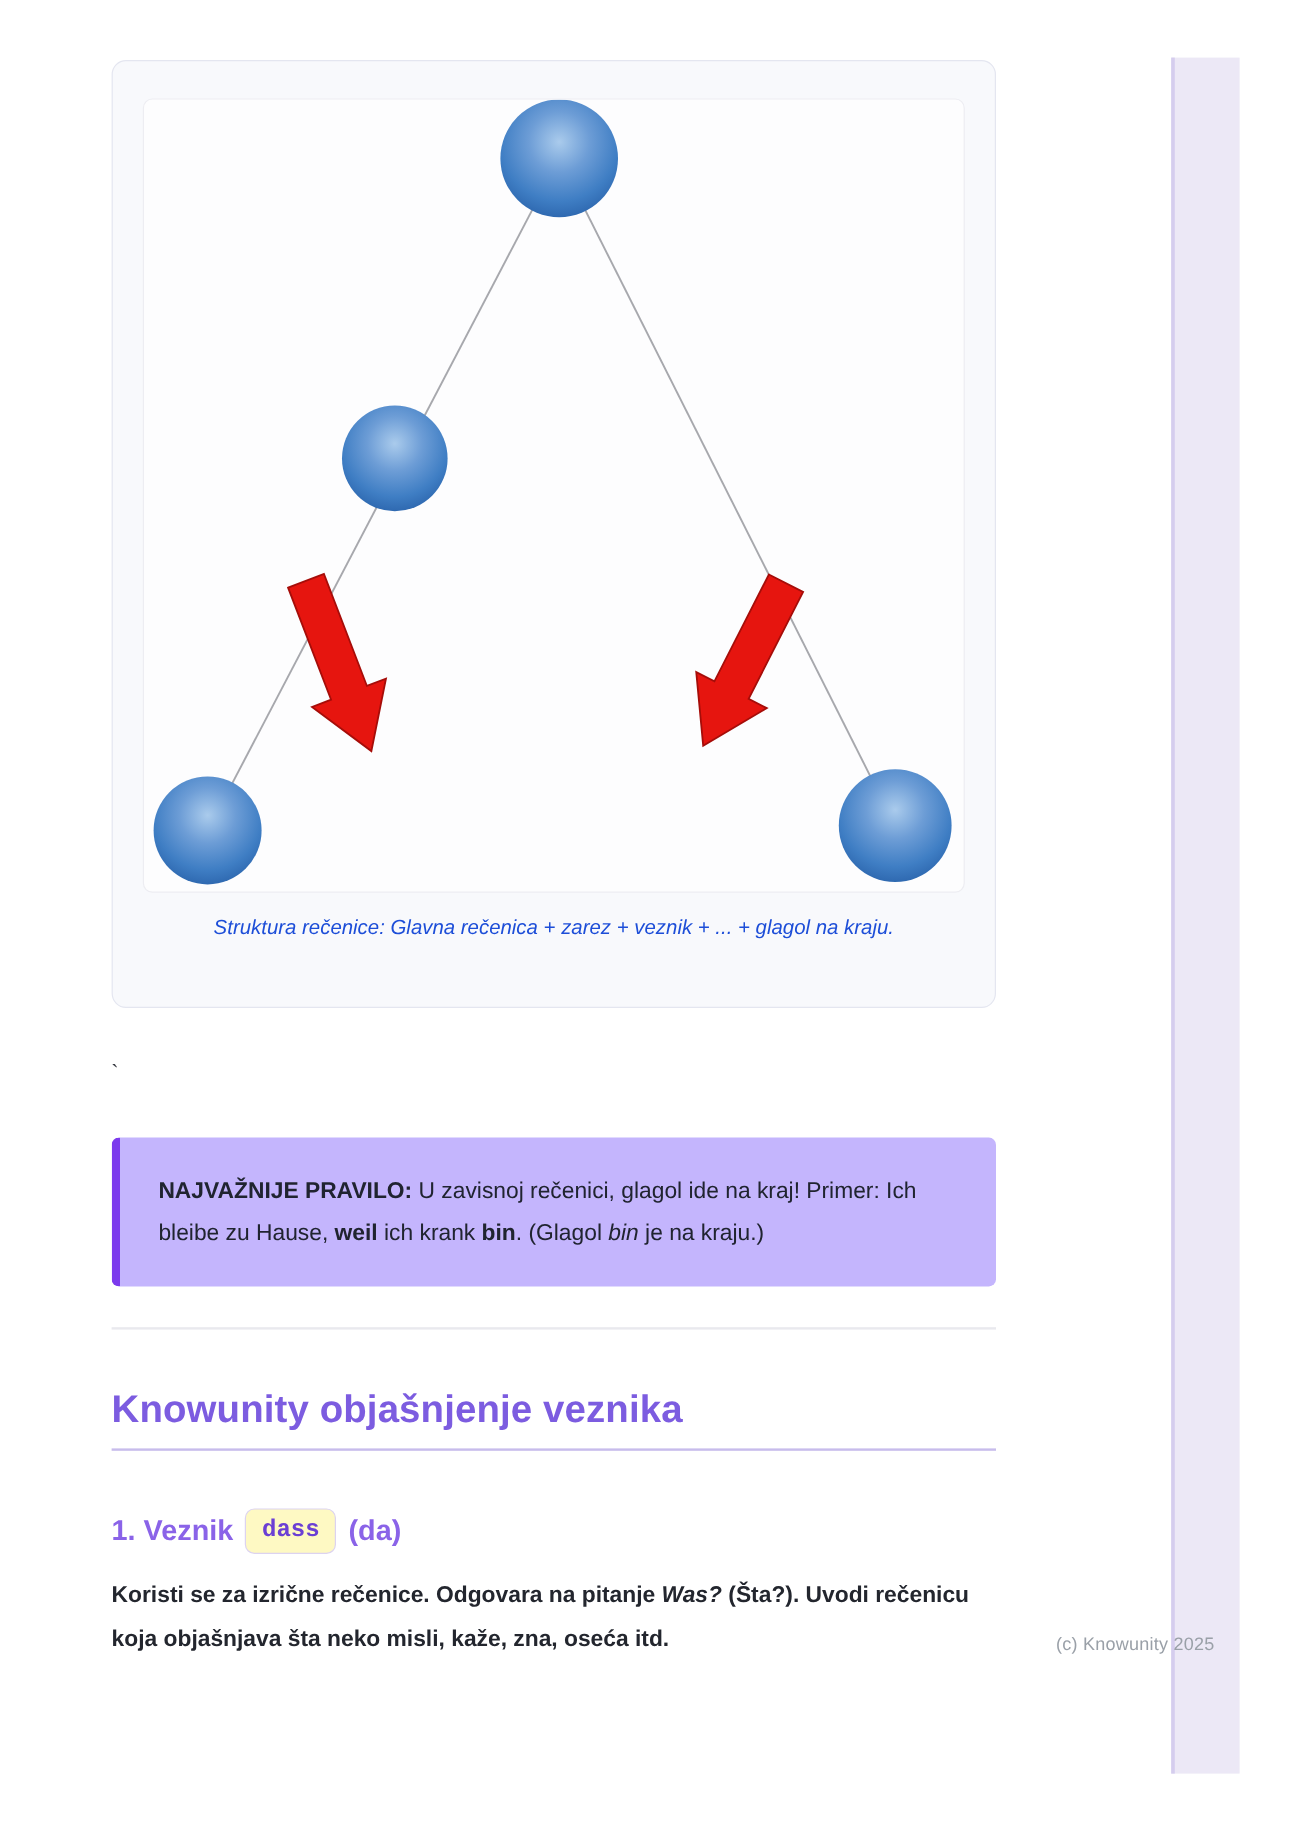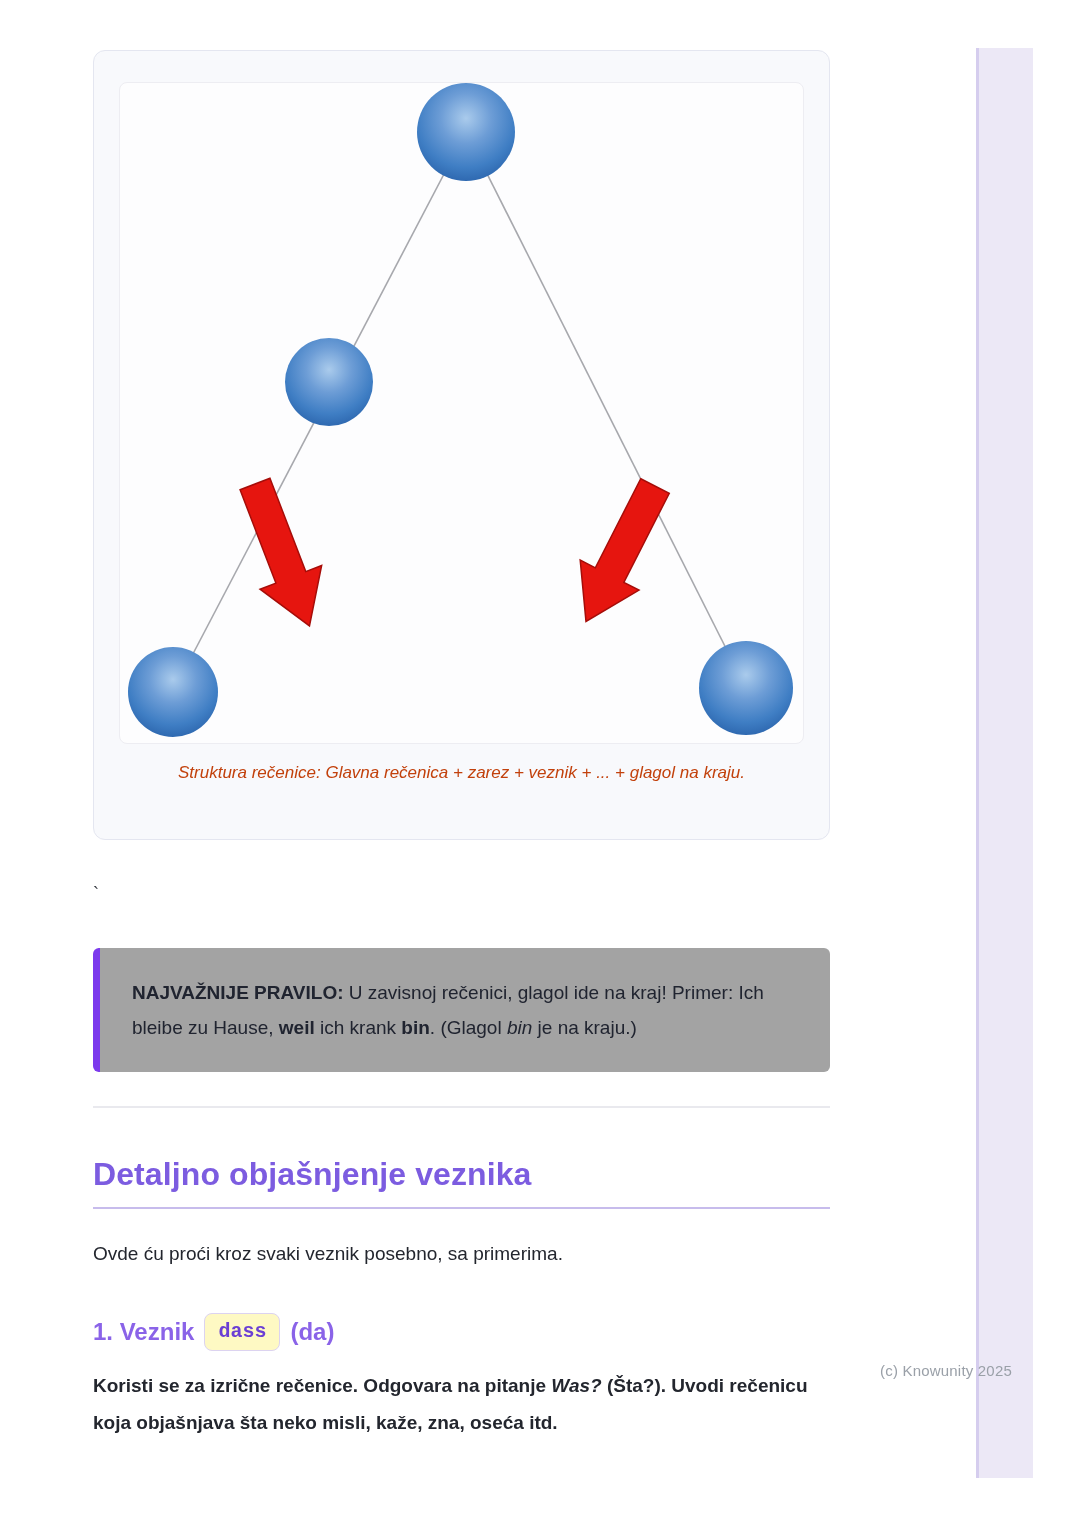--- a/index.html
+++ b/index.html
@@ -18,26 +18,26 @@
 
   
   .main-col { position:absolute; left:93px; top:0; width:737px; }
 
   
   .figure-card { margin-top:50px; height:790px; background:#f8f9fc; border:1px solid #e4e6f0;
                  border-radius:12px; padding:31px 25px 0 25px; }
   .figure-panel { width:685px; height:662px; background:#fdfdfe; border:1px solid #ededf2;
                   border-radius:8px; overflow:hidden; }
   .figure-caption { margin-top:19px; text-align:center; font-style:italic; font-size:17px;
-                    color:#c2410c; }
+                    color:#1d4ed8; }
 
   .stray { margin-top:44px; height:22px; font-size:18px; color:#3a3d44; }
 
   
-  .callout { margin-top:42px; background:#a3a3a3; border-left:7px solid #7c3aed;
+  .callout { margin-top:42px; background:#c4b5fd; border-left:7px solid #7c3aed;
              border-radius:6px; padding:27px 34px 27px 32px; font-size:19px;
              line-height:35px; color:#202430; }
 
   .divider { margin-top:34px; border:0; border-top:2px solid #e9e9ee; height:0; }
 
   h2.section-heading { margin-top:48px; font-size:32px; font-weight:700; color:#7c5ce0;
                        padding-bottom:14px; border-bottom:2px solid #c7bcec; letter-spacing:.1px; }
 
   p.intro { margin-top:34px; font-size:19px; color:#23262e; }
 
@@ -89,23 +89,22 @@
     </div>
     <div class="figure-caption">Struktura rečenice: Glavna rečenica + zarez + veznik + ... + glagol na kraju.</div>
   </div>
 
   <div class="stray">`</div>
 
   <div class="callout"><span class="b">NAJVAŽNIJE PRAVILO:</span><span> U zavisnoj rečenici, glagol ide na kraj! Primer: Ich bleibe zu Hause, </span><span class="b">weil</span><span> ich krank </span><span class="b">bin</span><span>. (Glagol </span><span class="i">bin</span><span> je na kraju.)</span></div>
 
   <hr class="divider">
 
-  <h2 class="section-heading">Detaljno objašnjenje veznika</h2>
+  <h2 class="section-heading">Knowunity objašnjenje veznika</h2>
 
-  <p class="intro">Ovde ću proći kroz svaki veznik posebno, sa primerima.</p>
 
   <h3 class="sub-heading">
       <span>1. Veznik</span>
       <span class="code-chip">dass</span>
       <span>(da)</span>
     </h3>
 
   <p class="body-text"><span>Koristi se za izrične rečenice. Odgovara na pitanje </span><span class="i">Was?</span><span> (Šta?). Uvodi rečenicu koja objašnjava šta neko misli, kaže, zna, oseća itd.</span></p>
 
 </div>

